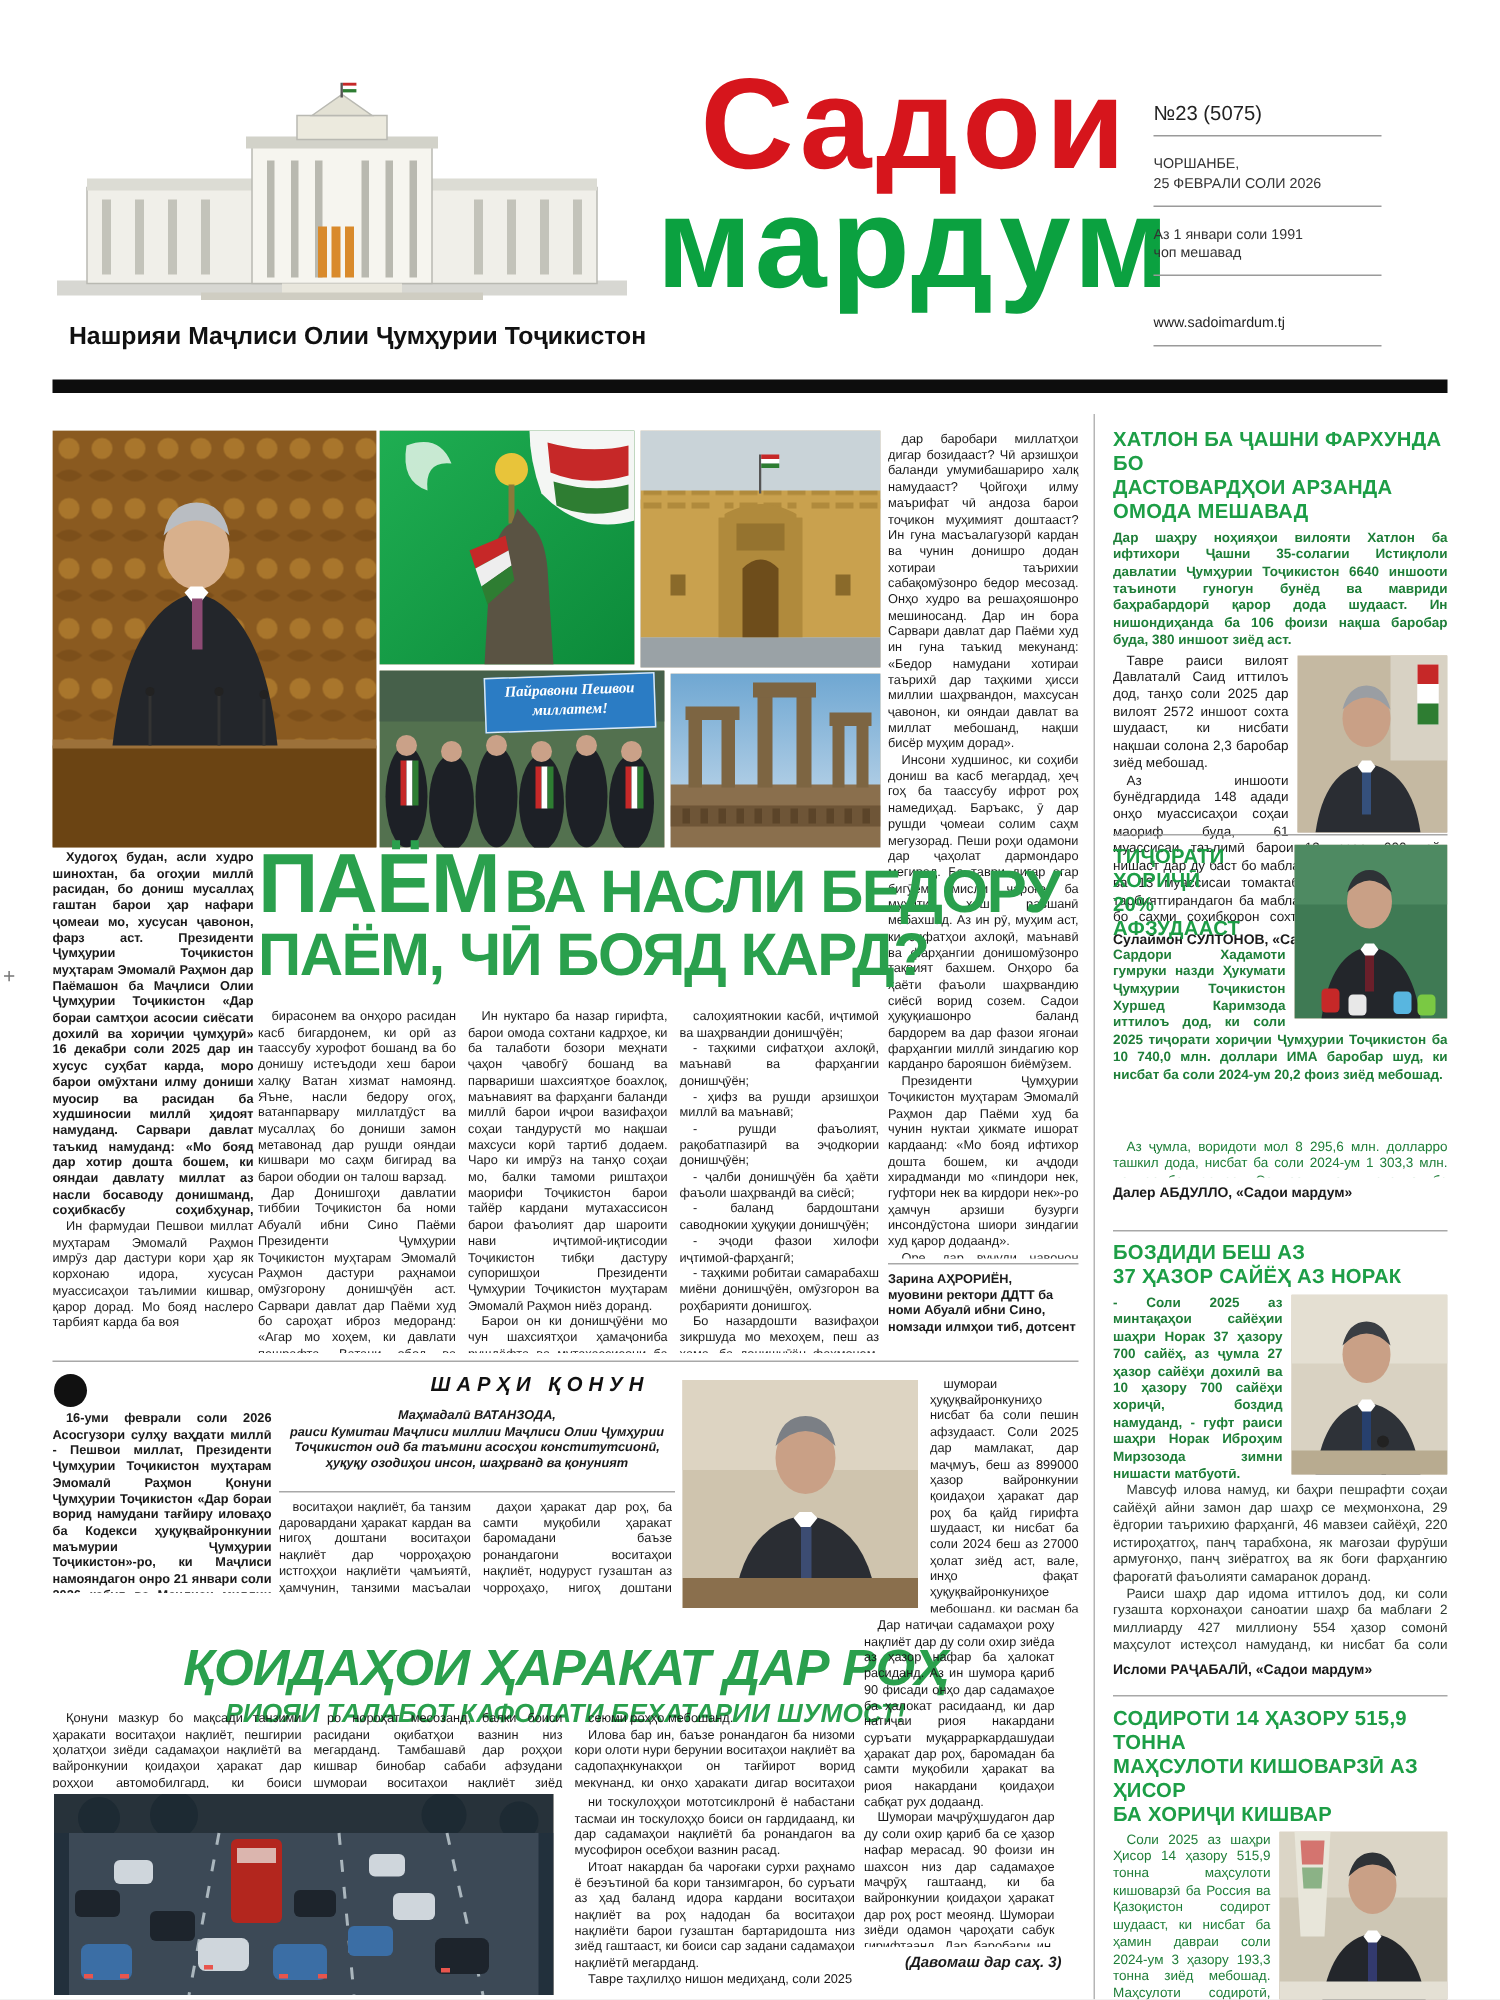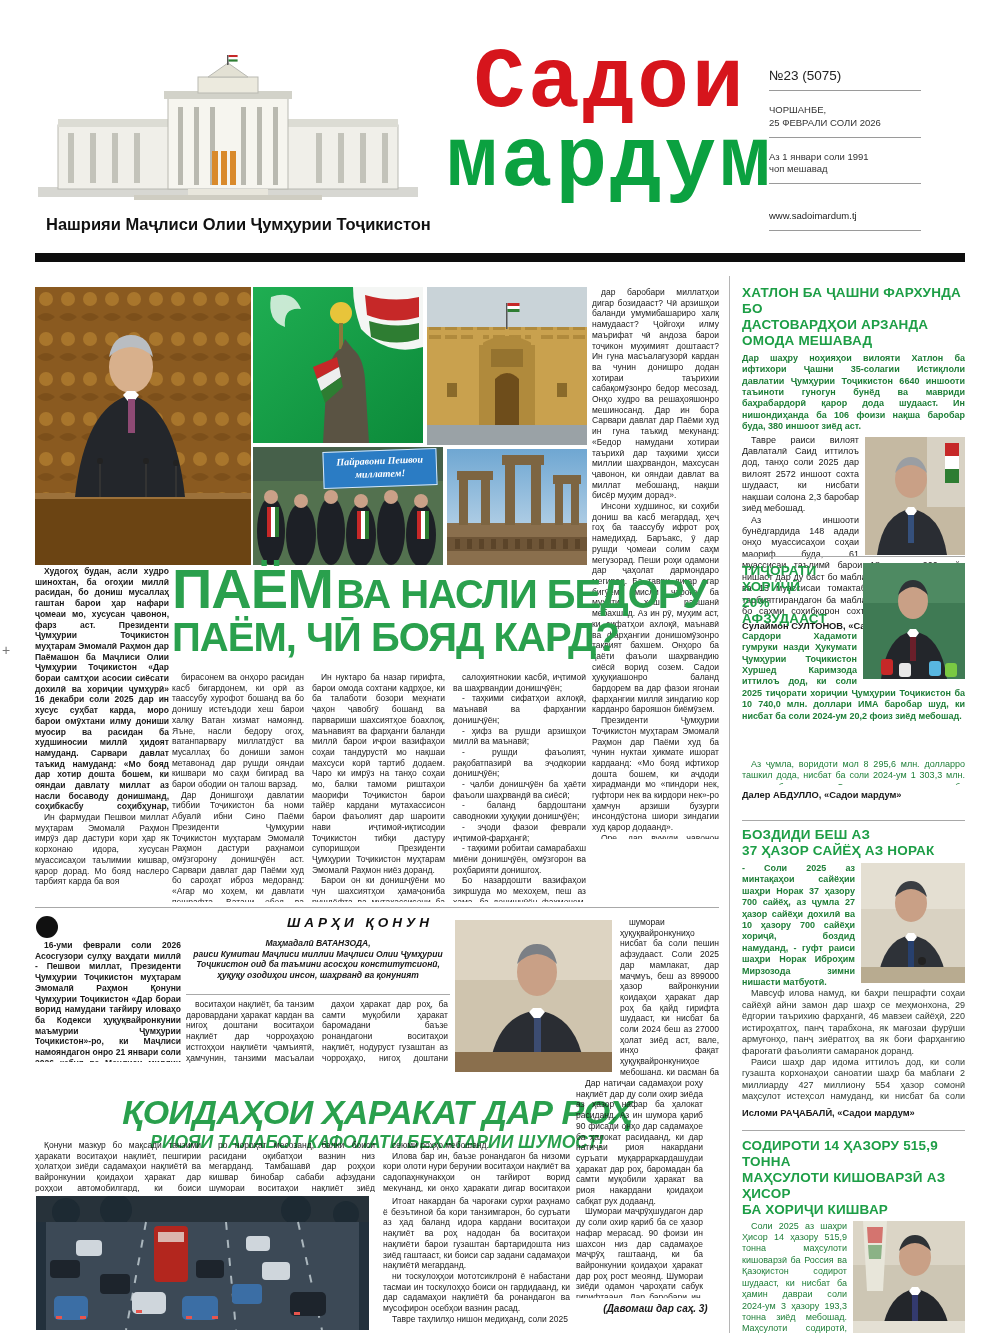--- a/index.html
+++ b/index.html
@@ -10,21 +10,21 @@
   
   .col p{margin:0;text-indent:9px;text-align:justify;}
   .t8{font-size:8.5px;line-height:1.26;}
   .t9{font-size:9px;line-height:1.27;}
   .bold{font-weight:bold;}
   .center{text-align:center;font-style:italic;}
   .justify{text-align:justify;}
   .greenbody p{color:#1e7e38;}
   .darkbody p{color:#2e3a31;}
   
-  .mast-title{font-family:Liberation Mono, monospace;font-weight:bold;line-height:.92;text-align:center;letter-spacing:3px;}
+  .mast-title{font-family:Liberation Sans, sans-serif;font-weight:bold;line-height:.92;text-align:center;letter-spacing:3px;}
   .mast-l1{font-size:86px;color:#d6151c;}
   .mast-l2{font-size:86px;color:#0ba140;}
   .publine{font-size:16.5px;font-weight:bold;color:#111;}
   .info-item{border-bottom:1px solid #9a9a9a;padding-bottom:7px;margin-bottom:13px;color:#333;}
   .info-issue{font-size:13.5px;color:#222;}
   .info-small{font-size:9.5px;line-height:1.35;}
   
   .hrule{background:#a8a8a8;height:1px;}
   .blackbar{background:#0d0d0d;}
   .vrule{background:#b5b5b5;width:1px;}
@@ -264,20 +264,25 @@
       </g>
     </svg>
   </div>
 
   <div class="abs col t8 clip" style="left:592px;top:287px;width:127px;height:552px;">
       <p>дар баробари миллатҳои дигар бозидааст? Чӣ арзишҳои баланди умумибашариро халқ намудааст? Ҷойгоҳи илму маърифат чӣ андоза барои тоҷикон муҳимият доштааст? Ин гуна масъалагузорӣ кардан ва чунин донишро додан хотираи таърихии сабақомӯзонро бедор месозад. Онҳо худро ва решаҳояшонро мешиносанд. Дар ин бора Сарвари давлат дар Паёми худ ин гуна таъкид мекунанд: «Бедор намудани хотираи таърихӣ дар таҳкими ҳисси миллии шаҳрвандон, махсусан ҷавонон, ки ояндаи давлат ва миллат мебошанд, нақши бисёр муҳим дорад».</p>
       <p>Инсони худшинос, ки соҳиби дониш ва касб мегардад, ҳеҷ гоҳ ба таассубу ифрот роҳ намедиҳад. Баръакс, ӯ дар рушди ҷомеаи солим саҳм мегузорад. Пеши роҳи одамони дар ҷаҳолат дармондаро мегирад. Ба таври дигар агар бигӯем, мисли чароғе ба муҳити хеш равшанӣ мебахшад. Аз ин рӯ, муҳим аст, ки сифатҳои ахлоқӣ, маънавӣ ва фарҳангии донишомӯзонро тақвият бахшем. Онҳоро ба ҳаёти фаъоли шаҳрвандию сиёсӣ ворид созем. Садои ҳуқуқиашонро баланд бардорем ва дар фазои ягонаи фарҳангии миллӣ зиндагию кор карданро барояшон биёмӯзем.</p>
       <p>Президенти Ҷумҳурии Тоҷикистон муҳтарам Эмомалӣ Раҳмон дар Паёми худ ба чунин нуктаи ҳикмате ишорат кардаанд: «Мо бояд ифтихор дошта бошем, ки аҷдоди хирадманди мо «пиндори нек, гуфтори нек ва кирдори нек»-ро ҳамчун арзиши бузурги инсондӯстона шиори зиндагии худ қарор додаанд».</p>
       <p>Оре, дар вуҷуди ҷавонон бедор кардани «пиндори нек, гуфтори нек ва кирдори нек» бисёр муҳим аст. Агар зиндагии ҳар яки мо ба ин се асл асос ёбад, бешак, мо одамони комил ва арзишманди ҷомеа мешавем.</p>
     </div>
+  <div class="abs" style="left:592px;top:842px;width:127px;">
+    <div class="hrule" style="width:127px;margin-bottom:4px;"></div>
+    <div class="t8 bold">Зарина АҲРОРИЁН,</div>
+    <div class="t8 bold">муовини ректори ДДТТ ба номи Абуалӣ ибни Сино, номзади илмҳои тиб, дотсент</div>
+  </div>
 
   <div class="abs col t8 bold clip" style="left:35px;top:566px;width:134px;height:245px;">
       <p>Худогоҳ будан, асли худро шинохтан, ба огоҳии миллӣ расидан, бо дониш мусаллаҳ гаштан барои ҳар нафари ҷомеаи мо, хусусан ҷавонон, фарз аст. Президенти Ҷумҳурии Тоҷикистон муҳтарам Эмомалӣ Раҳмон дар Паёмашон ба Маҷлиси Олии Ҷумҳурии Тоҷикистон «Дар бораи самтҳои асосии сиёсати дохилӣ ва хориҷии ҷумҳурӣ» 16 декабри соли 2025 дар ин хусус суҳбат карда, моро барои омӯхтани илму дониши муосир ва расидан ба худшиносии миллӣ ҳидоят намуданд. Сарвари давлат таъкид намуданд: «Мо бояд дар хотир дошта бошем, ки ояндаи давлату миллат аз насли босаводу донишманд, соҳибкасбу соҳибҳунар, соҳибмаърифату соҳибфарҳанг, дур аз таассубу хурофот, ватандӯсту ватанпараст ва дорои ҳисси баланди худшиносии миллӣ вобастагии амиқ дорад».</p>
     </div>
   <div class="abs col t8 clip" style="left:35px;top:812px;width:134px;height:93px;">
       <p>Ин фармудаи Пешвои миллат муҳтарам Эмомалӣ Раҳмон имрӯз дар дастури кори ҳар як корхонаю идора, хусусан муассисаҳои таълимии кишвар, қарор дорад. Мо бояд наслеро тарбият карда ба воя</p>
     </div>
 
   <div class="abs h-payom" style="left:172px;top:560px;width:550px;">
     <div><span class="big">ПАЁМ</span>
@@ -293,21 +298,21 @@
       <p>Ин нуктаро ба назар гирифта, барои омода сохтани кадрҳое, ки ба талаботи бозори меҳнати ҷаҳон ҷавобгӯ бошанд ва парвариши шахсиятҳое боахлоқ, маънавият ва фарҳанги баланди миллӣ барои иҷрои вазифаҳои соҳаи тандурустӣ мо нақшаи махсуси корӣ тартиб додаем. Чаро ки имрӯз на танҳо соҳаи мо, балки тамоми риштаҳои маорифи Тоҷикистон барои тайёр кардани мутахассисон барои фаъолият дар шароити нави иҷтимоӣ-иқтисодии Тоҷикистон тибқи дастуру супоришҳои Президенти Ҷумҳурии Тоҷикистон муҳтарам Эмомалӣ Раҳмон ниёз доранд.</p>
       <p>Барои он ки донишҷӯёни мо чун шахсиятҳои ҳамаҷониба рушдёфта ва мутахассисони ба ҷомеа зарурӣ ба камол бирасанд, мо чунин вазифаҳоро дар асоси Паём дар кори тарбиявии худ ба эътибор гирифтем:</p>
     </div>
   <div class="abs col t8 clip" style="left:453px;top:672px;width:133px;height:230px;">
       <p>салоҳиятнокии касбӣ, иҷтимоӣ ва шаҳрвандии донишҷӯён;</p>
       <p>- таҳкими сифатҳои ахлоқӣ, маънавӣ ва фарҳангии донишҷӯён;</p>
       <p>- ҳифз ва рушди арзишҳои миллӣ ва маънавӣ;</p>
       <p>- рушди фаъолият, рақобатпазирӣ ва эҷодкории донишҷӯён;</p>
       <p>- ҷалби донишҷӯён ба ҳаёти фаъоли шаҳрвандӣ ва сиёсӣ;</p>
       <p>- баланд бардоштани саводнокии ҳуқуқии донишҷӯён;</p>
-      <p>- эҷоди фазои феврали иҷтимоӣ-фарҳангӣ;</p>
+      <p>- эҷоди фазои хилофи иҷтимоӣ-фарҳангӣ;</p>
       <p>- таҳкими робитаи самарабахш миёни донишҷӯён, омӯзгорон ва роҳбарияти донишгоҳ.</p>
       <p>Бо назардошти вазифаҳои зикршуда мо мехоҳем, пеш аз ҳама, ба донишҷӯён фаҳмонем, ки онҳо чӣ рисолате бар дӯш доранд, миллати барозандаи тоҷик чӣ таърихеро аз сар гузаронида ва чӣ нақшҳоро</p>
     </div>
 
   <div class="abs hrule" style="left:35px;top:907px;width:684px;"></div>
   <div class="abs dot" style="left:36px;top:916px;"></div>
   <div class="abs sec-head center" style="left:150px;top:915px;width:420px;">ШАРҲИ ҚОНУН</div>
 
   <div class="abs col t8 bold clip" style="left:35px;top:940px;width:146px;height:122px;">
       <p>16-уми феврали соли 2026 Асосгузори сулҳу ваҳдати миллӣ - Пешвои миллат, Президенти Ҷумҳурии Тоҷикистон муҳтарам Эмомалӣ Раҳмон Қонуни Ҷумҳурии Тоҷикистон «Дар бораи ворид намудани тағйиру иловаҳо ба Кодекси ҳуқуқвайронкунии маъмурии Ҷумҳурии Тоҷикистон»-ро, ки Маҷлиси намояндагон онро 21 январи соли 2026 қабул ва Маҷлиси миллии Маҷлиси Олии Ҷумҳурии Тоҷикистон 6 феврали соли 2026 ҷонибдорӣ намуда буд, имзо намуданд. Ин қонун пас аз интишори расмӣ аз 19-уми феврали соли равон мавриди амал қарор гирифт.</p>
@@ -394,22 +399,22 @@
           <rect x="100" y="114" width="6" height="3"></rect>
         <rect x="150" y="120" width="6" height="3"></rect>
           <rect x="176" y="120" width="6" height="3"></rect>
           <rect x="258" y="116" width="6" height="3"></rect>
       </g>
       <rect x="0" y="26" width="10" height="108" fill="#22303c"></rect>
         <rect x="323" y="26" width="10" height="108" fill="#22303c"></rect>
     </svg>
   </div>
   <div class="abs col t8 clip" style="left:383px;top:1196px;width:187px;height:134px;">
+      <p>ни тоскулоҳҳои мототсиклронӣ ё набастани тасмаи ин тоскулоҳҳо боиси он гардидаанд, ки дар садамаҳои нақлиётӣ ба ронандагон ва мусофирон осебҳои вазнин расад.</p>
       <p>Итоат накардан ба чароғаки сурхи раҳнамо ё беэътиноӣ ба кори танзимгарон, бо суръати аз ҳад баланд идора кардани воситаҳои нақлиёт ва роҳ надодан ба воситаҳои нақлиёти барои гузаштан бартаридошта низ зиёд гаштааст, ки боиси сар задани садамаҳои нақлиётӣ мегарданд.</p>
-      <p>ни тоскулоҳҳои мототсиклронӣ ё набастани тасмаи ин тоскулоҳҳо боиси он гардидаанд, ки дар садамаҳои нақлиётӣ ба ронандагон ва мусофирон осебҳои вазнин расад.</p>
       <p>Тавре таҳлилҳо нишон медиҳанд, соли 2025</p>
     </div>
 
   <div class="abs col t8 clip" style="left:620px;top:917px;width:99px;height:158px;">
       <p>шумораи ҳуқуқвайронкуниҳо нисбат ба соли пешин афзудааст. Соли 2025 дар мамлакат, дар маҷмуъ, беш аз 899000 ҳазор вайронкунии қоидаҳои ҳаракат дар роҳ ба қайд гирифта шудааст, ки нисбат ба соли 2024 беш аз 27000 ҳолат зиёд аст, вале, инҳо фақат ҳуқуқвайронкуниҳое мебошанд, ки расман ба қайд гирифта шудаанд.</p>
     </div>
   <div class="abs col t8 clip" style="left:576px;top:1078px;width:127px;height:220px;">
       <p>Дар натиҷаи садамаҳои роҳу нақлиёт дар ду соли охир зиёда аз ҳазор нафар ба ҳалокат расиданд. Аз ин шумора қариб 90 фисади онҳо дар садамаҳое ба ҳалокат расидаанд, ки дар натиҷаи риоя накардани суръати муқарраркардашудаи ҳаракат дар роҳ, баромадан ба самти муқобили ҳаракат ва риоя накардани қоидаҳои сабқат рух додаанд.</p>
       <p>Шумораи маҷрӯҳшудагон дар ду соли охир қариб ба се ҳазор нафар мерасад. 90 фоизи ин шахсон низ дар садамаҳое маҷрӯҳ гаштаанд, ки ба вайронкунии қоидаҳои ҳаракат дар роҳ рост меоянд. Шумораи зиёди одамон ҷароҳати сабук гирифтаанд. Дар баробари ин, воситаҳои нақлиёти ба садама гирифторшуда зарари ҷиддӣ дида, корношоям гардидаанд. Дар бораи зарари маънавии ин ҳуқуқвайронкуниҳо гуфтан мумкин аст, ки онҳо боиси мотамхона гардидану бесаробон мондани садҳо оила гашта, бисёр шахсон як умр маъюбу дастнигар шудаанд.</p>
     </div>

